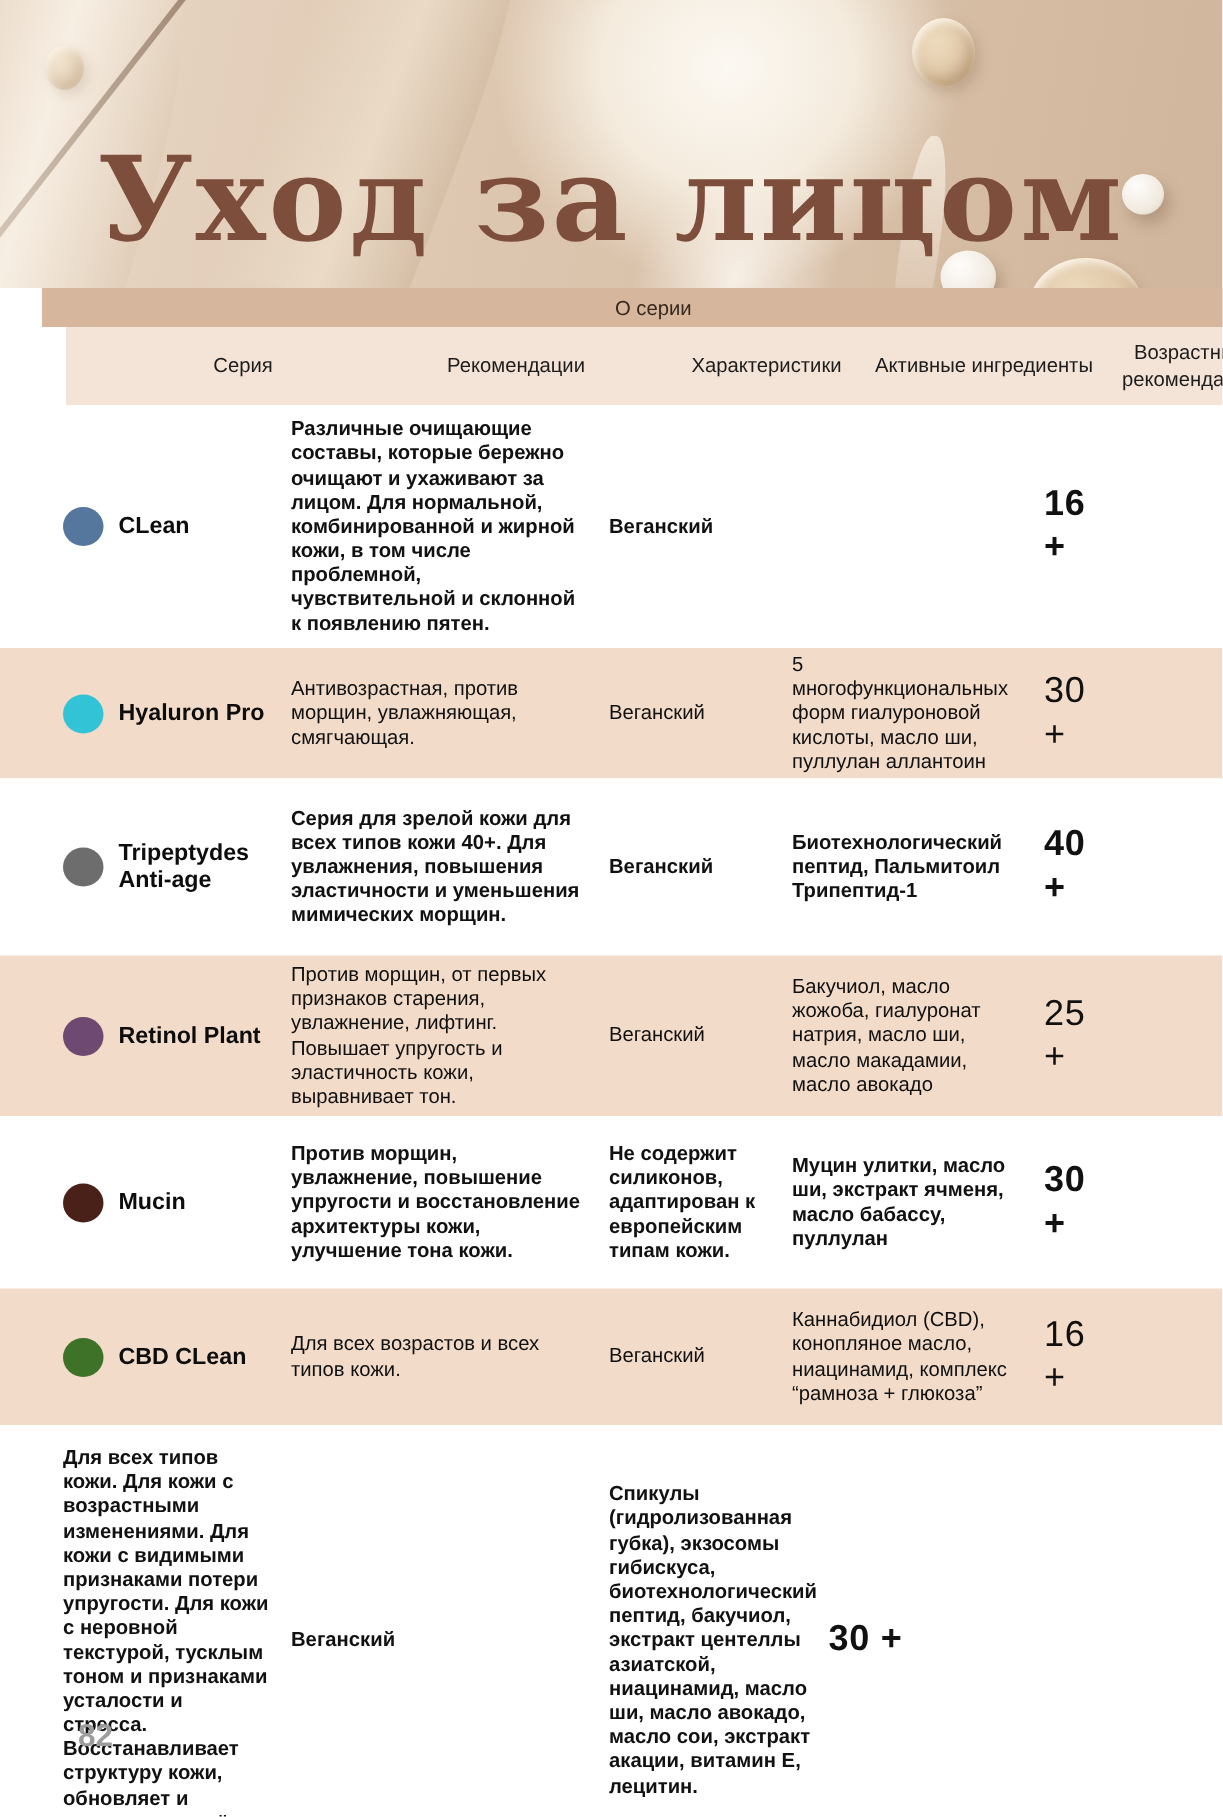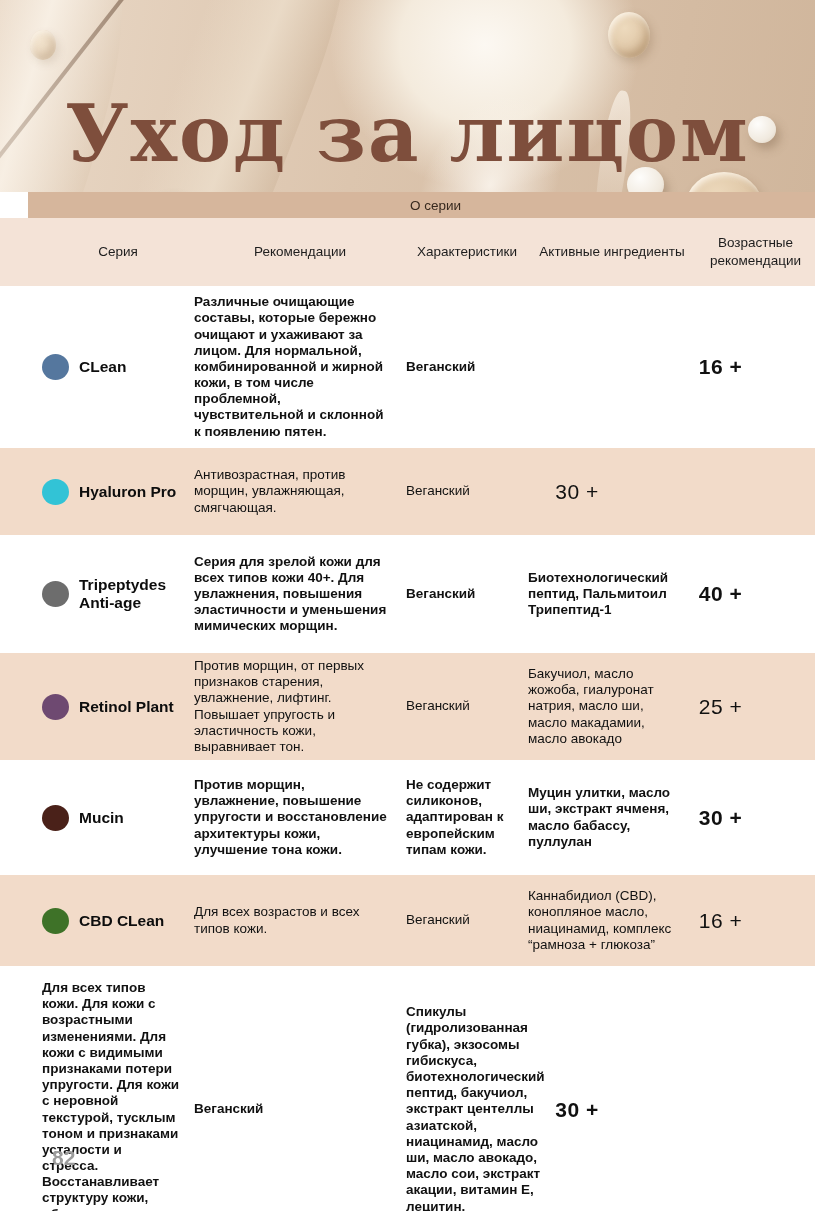--- a/index.html
+++ b/index.html
@@ -47,34 +47,34 @@
   .hero-title{position:absolute;left:50%;top:88px;transform:translateX(-50%);z-index:3;
               font-family:"DejaVu Serif","Liberation Serif",serif;font-weight:700;
               font-size:78px;letter-spacing:2px;white-space:nowrap;color:var(--title-color);}
 
   
   .band{width:815px;height:26px;background:var(--band-bg);display:flex;align-items:center;justify-content:center;margin-left:28px;}
   .band span{font-size:13.5px;color:#37291e;}
 
   
   .grid-cols{display:grid;grid-template-columns:152px 212px 122px 168px 1fr;padding-left:42px;}
-  .thead{height:68px;background:var(--header-bg);align-items:center;}
+  .thead{height:52px;background:var(--header-bg);align-items:center;margin-left:44px;}
   .thead .hcell{display:flex;align-items:center;justify-content:center;text-align:center;
                 font-size:13.5px;color:#1d1d1d;line-height:1.35;padding:0 8px;}
   .row{align-items:center;}
   .row.pink{background:var(--row-pink-bg);}
   .row.white{background:#fff;}
   .cell{display:flex;align-items:center;font-size:13.5px;line-height:1.2;color:#111;}
   .cell.series{gap:10px;padding-right:4px;}
   .dot{flex:0 0 auto;width:27px;height:26px;border-radius:50%;}
   .sname{font-weight:bold;font-size:15.5px;line-height:1.15;color:#0d0d0d;}
   .cell.rec{padding-right:14px;}
   .cell.char{padding-right:10px;}
   .cell.ingr{padding-right:14px;}
-  .cell.age{justify-content:center;padding-right:70px;font-size:21px;letter-spacing:.5px;}
+  .cell.age{justify-content:center;padding-right:70px;font-size:24px;letter-spacing:.5px;}
   .row.white .cell.rec,.row.white .cell.char,.row.white .cell.ingr,.row.white .cell.age{font-weight:bold;}
   #rows .row:nth-child(1){min-height:162px;}
   #rows .row:nth-child(2){min-height:87px;}
   #rows .row:nth-child(3){min-height:118px;}
   #rows .row:nth-child(4){min-height:107px;}
   #rows .row:nth-child(5){min-height:115px;}
   #rows .row:nth-child(6){min-height:91px;}
   #rows .row:nth-child(7){min-height:215px;align-items:flex-start;padding-top:14px;}
   #rows .row:nth-child(7) .cell{align-self:center;}
 
@@ -126,20 +126,21 @@
     <div class="cell age">16 +</div>
   </div>
 
   <div class="row grid-cols pink">
     <div class="cell series">
       <span class="dot" style="background: rgb(50, 195, 214);"></span>
       <span class="sname">Hyaluron Pro</span>
     </div>
     <div class="cell rec">Антивозрастная, против морщин, увлажняющая, смягчающая.</div>
     <div class="cell char">Веганский</div>
+    <div class="cell ingr">5 многофункциональных форм гиалуроновой кислоты, масло ши, пуллулан аллантоин</div>
     <div class="cell age">30 +</div>
   </div>
 
   <div class="row grid-cols white">
     <div class="cell series">
       <span class="dot" style="background: rgb(109, 109, 109);"></span>
       <span class="sname">Tripeptydes Anti-age</span>
     </div>
     <div class="cell rec">Серия для зрелой кожи для всех типов кожи 40+. Для увлажнения, повышения эластичности и уменьшения мимических морщин.</div>
     <div class="cell char">Веганский</div>

